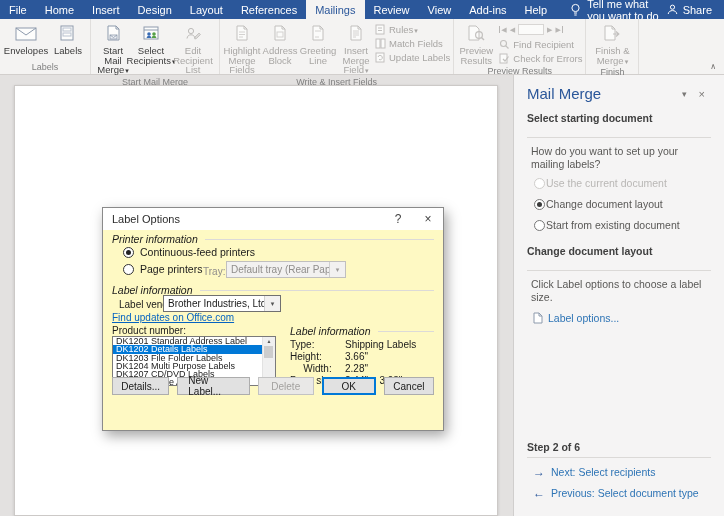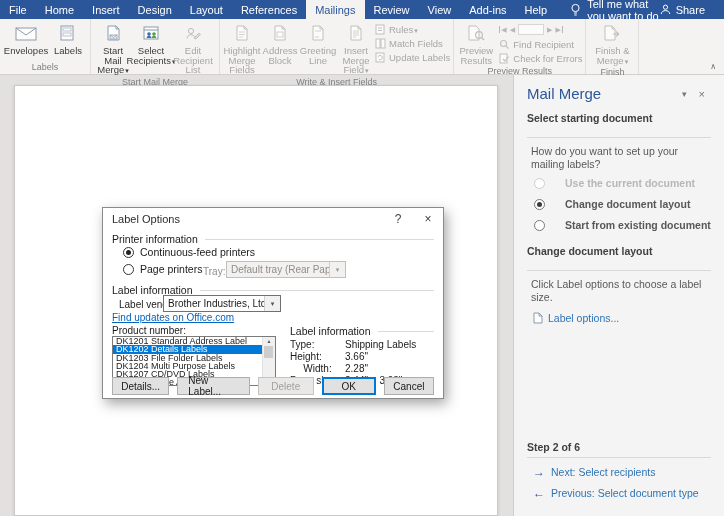--- a/index.html
+++ b/index.html
@@ -4,21 +4,21 @@
 <style>
   * { margin:0; padding:0; box-sizing:border-box; }
   html,body { width:724px; height:516px; overflow:hidden; }
   body { font-family:"Liberation Sans", sans-serif; background:#e3e1e0; position:relative; color:#333; }
 
   
   #tabsbar { position:absolute; top:0; left:0; right:0; height:19px; background:#2b579a; display:flex; align-items:stretch; font-size:11px; color:#fff; }
   .tab { padding:0 9px; display:flex; align-items:center; cursor:default; white-space:nowrap; }
   .tab.active { background:#f4f3f2; color:#2b579a; }
   .tellme { display:flex; align-items:center; gap:6px; margin-left:14px; }
-  .share { margin-left:auto; display:flex; align-items:center; gap:5px; padding-right:19px; }
+  .share { margin-left:auto; display:flex; align-items:center; gap:5px; padding-right:12px; }
 
   
   #ribbon { position:absolute; top:19px; left:0; right:0; height:56px; background:#f4f3f2; border-bottom:1px solid #d2cfcd; display:flex; }
   .rgroup { display:flex; flex-direction:column; padding:1px 3px 0 3px; border-right:1px solid #e0dedc; }
   .rgroup-content { flex:1; display:flex; align-items:flex-start; }
   .rgroup-label { height:13px; line-height:12px; font-size:9px; color:#808080; text-align:center; white-space:nowrap; }
   .bigbtn { width:38px; padding-top:2px; display:flex; flex-direction:column; align-items:center; text-align:center; font-size:9.5px; line-height:9.5px; color:#3b3b3b; cursor:default; }
   .bigbtn.w44 { width:46px; }
   .bigbtn .ic { height:24px; display:flex; align-items:center; justify-content:center; }
   .bigbtn.off { color:#a8a6a4; }
@@ -37,38 +37,38 @@
   #doc-page { position:absolute; left:14px; top:85px; width:484px; height:431px; background:#fff; border:1px solid #ccc9c7; box-shadow:0 1px 3px rgba(0,0,0,.14); }
 
   
   #taskpane { position:absolute; left:513px; top:75px; width:211px; bottom:0; background:#f5f4f4; border-left:1px solid #d0cecd; font-size:10.5px; color:#595856; }
   .pane-inner { padding:8px 13px 0 13px; }
   .pane-titlerow { display:flex; align-items:center; margin:2px 0 10px 0; }
   .pane-title { font-size:15px; color:#2b579a; flex:1; }
   .pane-ctl { color:#7a7876; font-size:9px; padding:2px 6px; cursor:default; }
   .pane-h { font-weight:bold; color:#404040; font-size:10.5px; border-bottom:1px solid #dbd9d7; padding-bottom:13px; margin-bottom:7px; }
   .pane-q { margin:0 0 6px 4px; line-height:13px; }
-  .pradio { display:flex; align-items:center; gap:20px; margin:0 0 9px 7px;font-weight:bold; }
+  .pradio { display:flex; align-items:center; gap:1px; margin:0 0 9px 7px; }
   .rb { width:11px; height:11px; border:1px solid #777; border-radius:50%; background:#fff; position:relative; flex:0 0 auto; }
   .rb.sel::after { content:""; position:absolute; left:2px; top:2px; width:5px; height:5px; border-radius:50%; background:#3b3b3b; }
   .rb.dis { border-color:#cfcdcb; }
   .lab-dis { color:#b9b7b5; }
   .pane-sec { margin-top:14px; }
   .pane-link { color:#2e74b5; display:flex; align-items:center; gap:5px; margin:8px 0 0 6px; cursor:default; }
   .pane-bottom { position:absolute; left:13px; right:13px; bottom:8px; }
   .step-h { font-weight:bold; color:#404040; border-bottom:1px solid #dbd9d7; padding-bottom:4px; margin-bottom:8px; }
   .nav-link { display:flex; align-items:center; gap:6px; color:#2e74b5; margin:0 0 9px 6px; cursor:default; }
   .nav-arrow { color:#2b579a; font-size:12px; font-weight:bold; line-height:10px; }
 
   
-  #dialog { position:absolute; left:102px; top:207px; width:342px; height:192px; background:#ffffff; border:1px solid #8a8a8a; box-shadow:3px 5px 12px rgba(0,0,0,.35); font-size:10.5px; color:#1a1a1a; }
+  #dialog { position:absolute; left:102px; top:207px; width:342px; height:224px; background:#fef9c3; border:1px solid #8a8a8a; box-shadow:3px 5px 12px rgba(0,0,0,.35); font-size:10.5px; color:#1a1a1a; }
   .dlg-title { height:22px; background:#fff; display:flex; align-items:center; }
   .dlg-title-text { flex:1; padding-left:9px; font-size:11px; color:#2b2b2b; }
   .dlg-ctl { width:30px; text-align:center; font-size:12px; color:#444; line-height:22px; cursor:default; }
-  .dsec { position:absolute; display:flex; align-items:center; color:#1a1a1a; }
+  .dsec { position:absolute; display:flex; align-items:center; color:#1a1a1a;font-style:italic; }
   .dsec::after { content:""; flex:1; border-top:1px solid #dcdad8; margin-left:7px; }
   .drow { position:absolute; display:flex; align-items:center; gap:6px; }
   .wrb { width:11px; height:11px; border:1px solid #333; border-radius:50%; background:#fff; position:relative; flex:0 0 auto; }
   .wrb.sel::after { content:""; position:absolute; left:2px; top:2px; width:5px; height:5px; border-radius:50%; background:#222; }
   .combo { height:17px; display:flex; align-items:center; background:#fff; border:1px solid #707070; }
   .combo .ctext { flex:1; padding:0 4px; white-space:nowrap; overflow:hidden; font-size:10px; }
   .combo .cbtn { width:16px; align-self:stretch; border-left:1px solid #cfcfcf; background:#f2f1f0; color:#555; font-size:7px; display:flex; align-items:center; justify-content:center; }
   .combo.dis { border-color:#c0bfbe; background:#f2f1f0; color:#8f8d8b; }
   .combo.dis .cbtn { color:#9c9a98; }
   .dlink { position:absolute; color:#0563c1; text-decoration:underline; font-size:10px; cursor:default; }

